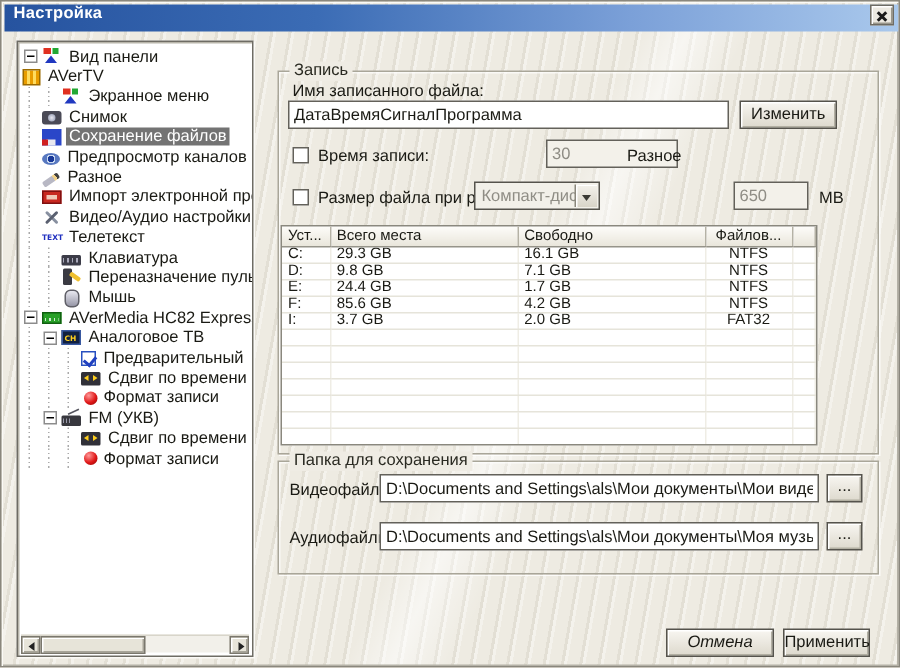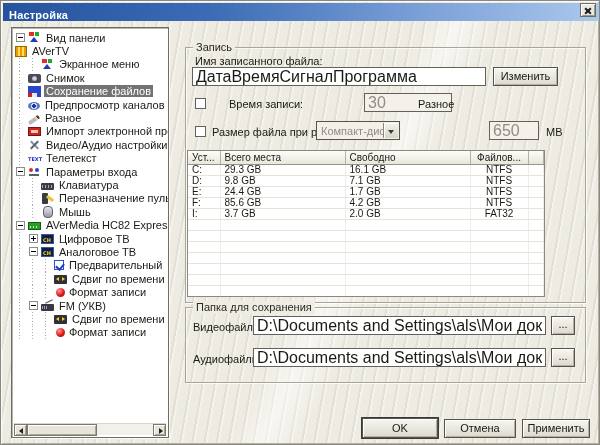--- a/index.html
+++ b/index.html
@@ -11,21 +11,21 @@
     background-image:
       linear-gradient(115deg, transparent 54%, rgba(255,255,255,0.55) 58%, transparent 63%),
       repeating-linear-gradient(100deg, rgba(187,181,165,0.22) 0 2px, rgba(255,255,255,0.35) 2px 4px, transparent 4px 12px);
     border:1px solid #8a877d;
     box-shadow:inset 1px 1px 0 #fbfaf6, inset -1px -1px 0 #b4b1a6;
   }
   
   .titlebar{
     position:absolute;left:2px;top:2px;width:596px;height:18px;
     background:linear-gradient(90deg,#26539f 0%,#3b6cb5 35%,#7ba0d8 70%,#a9c8ec 100%);
-    display:flex;align-items:flex-end;padding-left:6px;
+    display:flex;align-items:flex-start;padding-left:6px;
   }
   .title{color:#fff;font-weight:bold;font-size:11px;letter-spacing:0.2px;}
   .closebtn{
     position:absolute;right:3px;top:2px;width:16px;height:14px;
     background:#ece9e1;border:1px solid #6e6c64;
     box-shadow:inset 1px 1px 0 #fff, inset -1px -1px 0 #9a978c;
     cursor:default;
   }
   .closebtn i{position:absolute;left:3px;top:6px;width:8px;height:2px;background:#1a1a1a;}
   .closebtn i.a{transform:rotate(45deg);} .closebtn i.b{transform:rotate(-45deg);}
@@ -94,21 +94,21 @@
   .sbtn.right::after{content:"";position:absolute;left:5px;top:3px;border-top:3px solid transparent;border-bottom:3px solid transparent;border-left:4px solid #222;}
   .sthumb{width:70px;height:12px;background:#e7e4d9;border:1px solid #7a776d;box-shadow:inset 1px 1px 0 #fff, inset -1px -1px 0 #a8a599;}
   
   .group{position:absolute;border:1px solid #a9a699;box-shadow:1px 1px 0 rgba(255,255,255,0.8), inset 1px 1px 0 rgba(255,255,255,0.7);}
   .grouplabel{position:absolute;top:-7px;left:7px;background:#efece4;padding:0 3px;line-height:13px;color:#2a2a22;}
   .g-record{left:184px;top:46px;width:401px;height:256px;}
   .g-folders{left:184px;top:306px;width:401px;height:76px;}
   
   .lbl{position:absolute;white-space:nowrap;color:#1a1a14;}
   .tfield{position:absolute;height:19px;background:#fff;border:1px solid #63615a;
-    font-family:"Liberation Sans",sans-serif;font-size:16px;color:#1a1a14;padding:0 3px;}
+    font-family:"Liberation Sans",sans-serif;font-size:11px;color:#1a1a14;padding:0 3px;}
   .tfield:disabled,.tfield.dis{background:#f3f1ea;color:#8f8d85;}
   .btn{position:absolute;background:linear-gradient(#f8f6f1,#ddd9cd);border:1px solid #55534c;
     box-shadow:inset 1px 1px 0 #fff, inset -1px -1px 0 #b2afa2;
     font-family:"Liberation Sans",sans-serif;font-size:11px;color:#1a1a14;text-align:center;cursor:default;}
   .btn.default{outline:1px solid #3c3a34;}
   .cbx{position:absolute;width:11px;height:11px;background:#fff;border:1px solid #63615a;}
   .combo{position:absolute;height:19px;background:#f2f0e9;border:1px solid #55534c;color:#8f8d85;
     display:flex;align-items:center;padding-left:4px;}
   .combo .arrowbtn{position:absolute;right:1px;top:1px;bottom:1px;width:15px;background:linear-gradient(#f4f2ec,#d8d4c8);
     border-left:1px solid #8a877c;box-shadow:inset 1px 1px 0 #fff;}
@@ -116,21 +116,21 @@
   
   .drives{position:absolute;left:186px;top:149px;width:358px;height:147px;background:#fff;border:1px solid #8a887e;overflow:hidden;}
   .drives table{border-collapse:collapse;table-layout:fixed;width:100%;font-size:10px;}
   .drives th{height:13px;font-weight:normal;background:linear-gradient(#fdfcf9,#e9e6db);
     border-right:1px solid #b5b2a5;border-bottom:1px solid #96948a;padding:0 4px;overflow:hidden;white-space:nowrap;}
   .drives td{height:10.5px;border-bottom:1px solid #e6e4da;border-right:1px solid #efede5;padding:0 4px;overflow:hidden;white-space:nowrap;line-height:10px;}
   .al{text-align:left;}.ar{text-align:left;}.ac{text-align:center;}
   
   .b-ok{left:361px;top:417px;width:76px;height:20px;}
   .b-cancel{left:443px;top:418px;width:72px;height:19px;}
-  .b-apply{left:521px;top:418px;width:68px;height:19px;}
+  .b-apply{left:521px;top:418px;width:58px;height:19px;}
 </style>
 </head>
 <body>
 
 <div class="dialog">
 
   <div class="titlebar">
     <span class="title">Настройка</span>
   </div>
   <div class="closebtn">
@@ -184,25 +184,20 @@
         <span class="sp line"></span>
         <span class="ticon i-tools-settings"></span>
         <span class="tlabel">Видео/Аудио настройки</span>
       </div>
       <div class="trow">
         <span class="sp line"></span>
         <span class="ticon i-teletext"></span>
         <span class="tlabel">Телетекст</span>
       </div>
       <div class="trow">
-        <span class="exp"></span>
-        <span class="ticon i-input-params"></span>
-        <span class="tlabel">Параметры входа</span>
-      </div>
-      <div class="trow">
         <span class="sp line"></span>
         <span class="sp line"></span>
         <span class="ticon i-keyboard"></span>
         <span class="tlabel">Клавиатура</span>
       </div>
       <div class="trow">
         <span class="sp line"></span>
         <span class="sp line"></span>
         <span class="ticon i-remote-control"></span>
         <span class="tlabel">Переназначение пульт</span>
@@ -210,26 +205,20 @@
       <div class="trow">
         <span class="sp line"></span>
         <span class="sp line"></span>
         <span class="ticon i-mouse"></span>
         <span class="tlabel">Мышь</span>
       </div>
       <div class="trow">
         <span class="exp"></span>
         <span class="ticon i-capture-card"></span>
         <span class="tlabel">AVerMedia HC82 Express-C.</span>
-      </div>
-      <div class="trow">
-        <span class="sp line"></span>
-        <span class="exp plus"></span>
-        <span class="ticon i-tv-channel"></span>
-        <span class="tlabel">Цифровое ТВ</span>
       </div>
       <div class="trow">
         <span class="sp line"></span>
         <span class="exp"></span>
         <span class="ticon i-tv-channel"></span>
         <span class="tlabel">Аналоговое ТВ</span>
       </div>
       <div class="trow">
         <span class="sp line"></span>
         <span class="sp line"></span>
@@ -279,21 +268,21 @@
   </div>
 
   <div class="group g-record">
     <span class="grouplabel">Запись</span>
   </div>
   <span class="lbl" style="left:194px;top:54px;">Имя записанного файла:</span>
   <input class="tfield" style="left: 191px; top: 66px; width: 294px;" value="ДатаВремяСигналПрограмма">
   <div class="btn" style="left:492px;top:66px;width:65px;height:19px;line-height:17px;">Изменить</div>
 
   <div class="cbx" style="left:194px;top:97px;"></div>
-  <span class="lbl" style="left:228px;top:97px;">Время записи:</span>
+  <span class="lbl" style="left:211px;top:97px;">Время записи:</span>
   <input class="tfield dis" style="left: 315px; top: 92px; width: 88px; margin-left: 48px;" disabled="" value="30">
   <span class="lbl" style="left:417px;top:97px;">Разное</span>
 
   <div class="cbx" style="left:194px;top:125px;"></div>
   <span class="lbl" style="left:211px;top:125px;">Размер файла при разби</span>
   <div class="combo" style="left:315px;top:120px;width:84px;">
     <span>Компакт-диск</span>
     <span class="arrowbtn"></span>
   </div>
   <input class="tfield dis" style="left: 488px; top: 120px; width: 50px;" disabled="" value="650">
@@ -416,17 +405,16 @@
   <div class="group g-folders">
     <span class="grouplabel">Папка для сохранения</span>
   </div>
   <span class="lbl" style="left:192px;top:320px;">Видеофайлы:</span>
   <input class="tfield" style="left: 252px; top: 315px; width: 293px;" value="D:\Documents and Settings\als\Мои документы\Мои видеозаписи">
   <div class="btn" style="left:550px;top:315px;width:24px;height:19px;line-height:15px;">...</div>
   <span class="lbl" style="left:192px;top:352px;">Аудиофайлы:</span>
   <input class="tfield" style="left: 252px; top: 347px; width: 293px;" value="D:\Documents and Settings\als\Мои документы\Моя музыка">
   <div class="btn" style="left:550px;top:347px;width:24px;height:19px;line-height:15px;">...</div>
 
-  <div class="btn default b-ok" style="line-height:18px;">OK</div>
-  <div class="btn b-cancel" style="line-height:17px;">Отмена</div>
+  <div class="btn b-cancel" style="line-height:17px;font-style:italic;">Отмена</div>
   <div class="btn b-apply" style="line-height:17px;">Применить</div>
 
 </div>
 
 </body></html>

